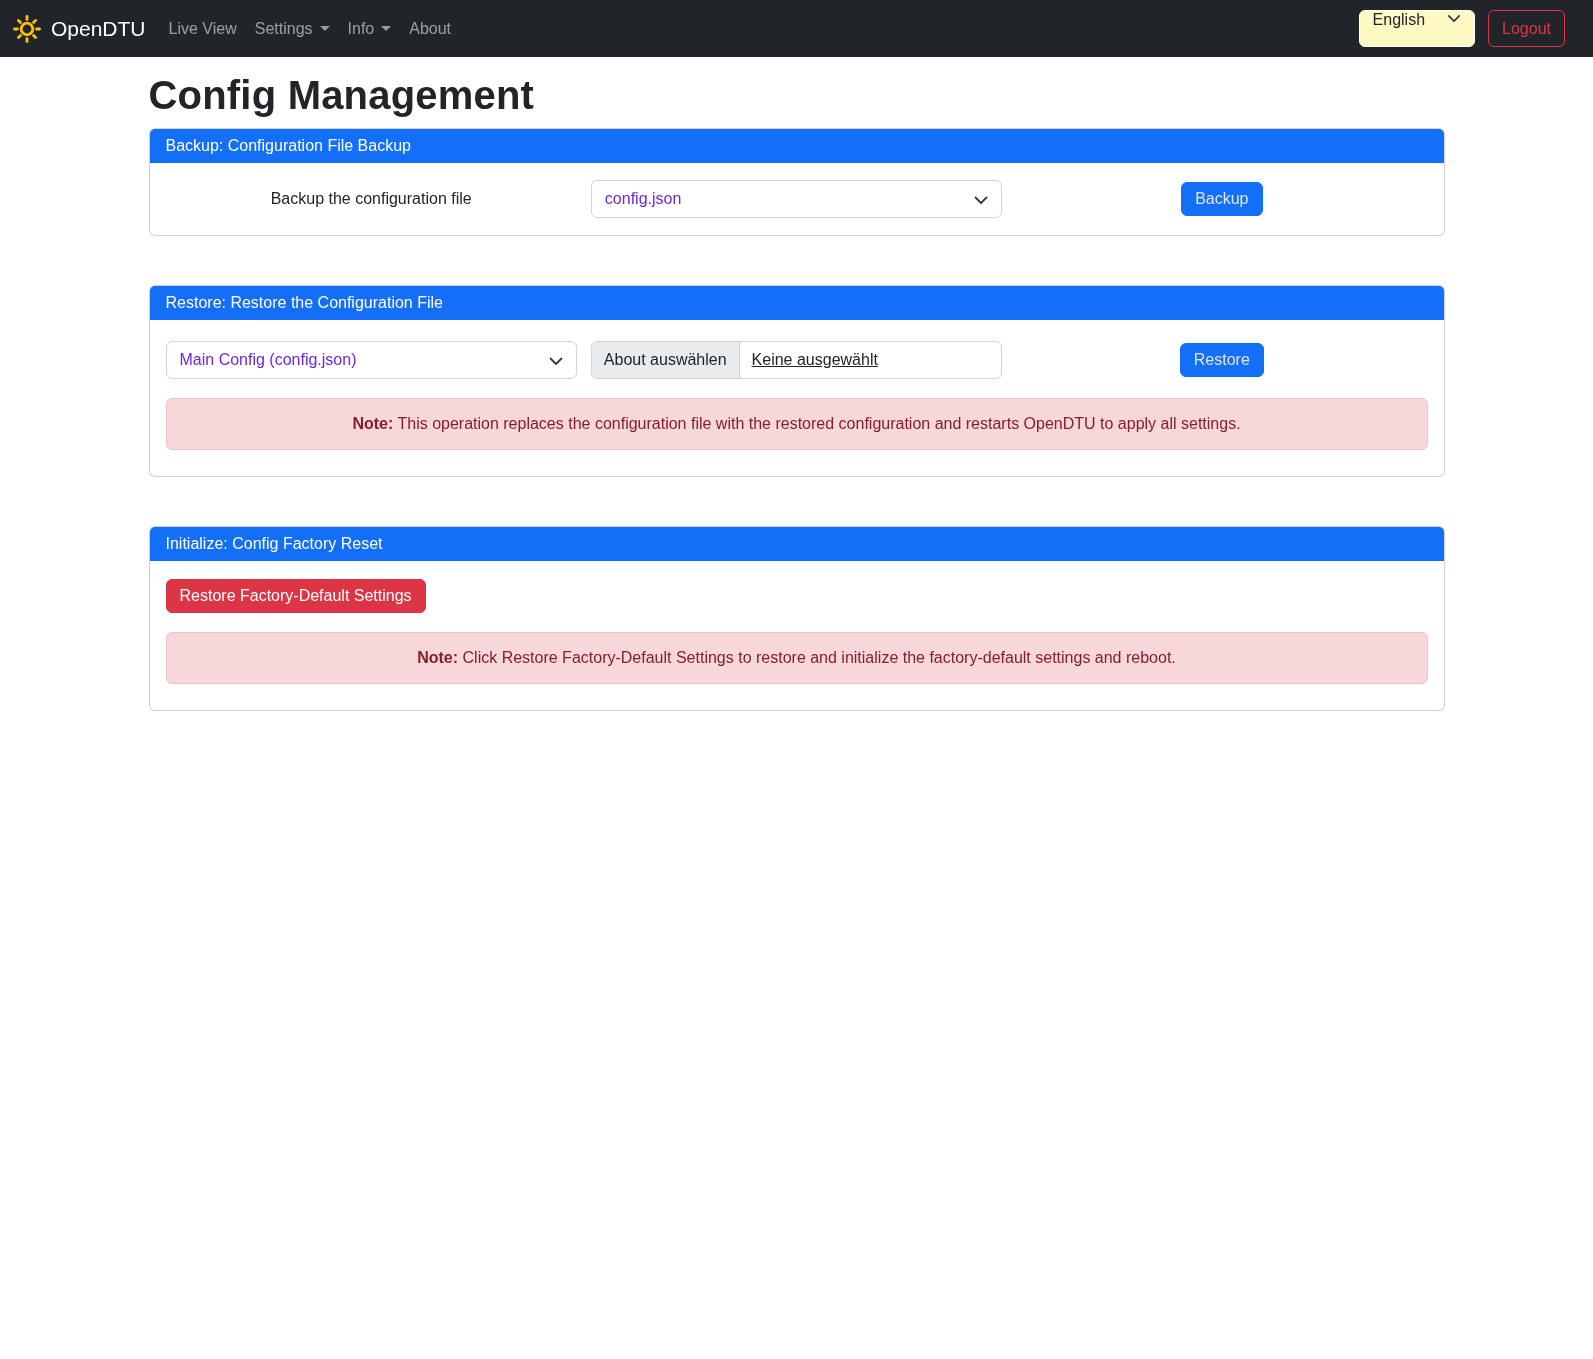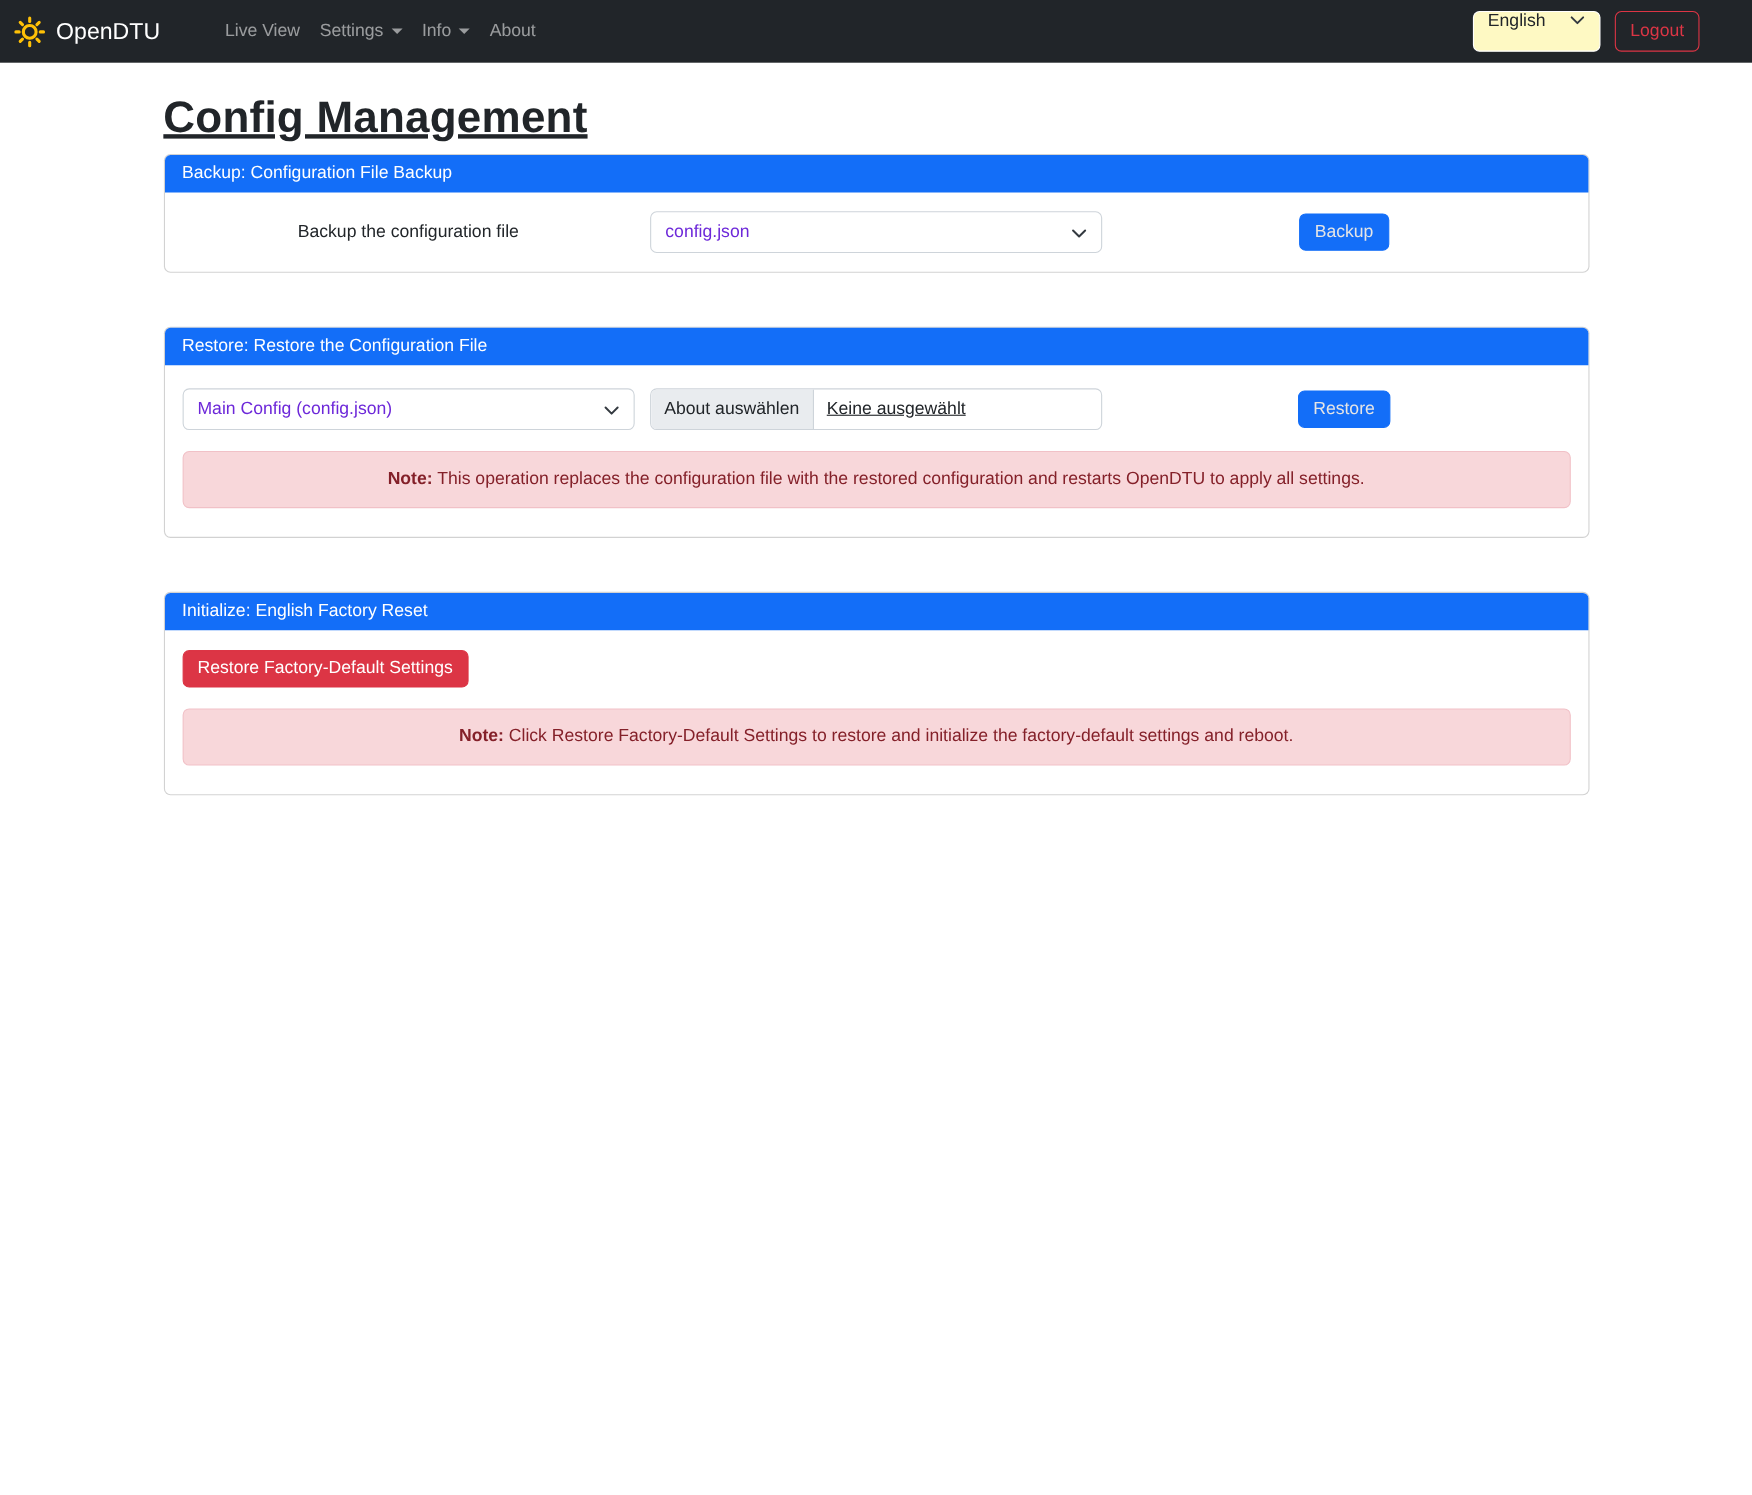--- a/index.html
+++ b/index.html
@@ -1,41 +1,41 @@
 <!DOCTYPE html>
 <html><head>
 <meta charset="utf-8">
 <style>
   * { box-sizing: border-box; margin: 0; padding: 0; }
   html, body { width: 1593px; height: 1359px; background: #fff;
     font-family: "Liberation Sans", sans-serif; font-size: 16px; color: #212529; }
 
   
   .navbar { height: 57px; background: #212529; display: flex; align-items: center;
-    padding: 0 48px 0 12px; gap: 36px; }
+    padding: 0 28px 0 12px; }
   .brand { display: flex; align-items: center; gap: 9px; color: #fff;
     font-size: 21px; font-weight: 500; cursor: pointer; }
   .nav-links { display: flex; align-items: center; margin-left: 14px; }
   .nav-link { color: rgba(255,255,255,.55); padding: 8px 9px; cursor: pointer;
     display: flex; align-items: center; }
   .caret { display: inline-block; margin-left: 7px; width: 0; height: 0;
     border-top: 5px solid rgba(255,255,255,.55);
     border-left: 5px solid transparent; border-right: 5px solid transparent; }
   .nav-right { margin-left: auto; display: flex; align-items: center; gap: 13px; }
   .lang-select { background: #fef9c3; color: #212529; border: 1px solid #fff;
     border-radius: 6px; height: 37px; padding: 0 13px; display: flex;
     gap: 22px; cursor: pointer; }
   .logout-btn { background: transparent; color: #dc3545; border: 1px solid #dc3545;
     border-radius: 6px; height: 37px; padding: 0 13px; font-size: 16px;
     font-family: inherit; cursor: pointer; }
 
   
   .container { width: 1296px; margin: 0 auto; }
-  h2.page-title { font-size: 40px; font-weight: 700; margin: 28px 0 10px;
-    letter-spacing: .2px; text-decoration: underline; }
+  h2.page-title { font-size: 40px; font-weight: 700; margin: 16px 0 10px;
+    letter-spacing: .2px; }
 
   .card { border: 1px solid rgba(0,0,0,.175); border-radius: 6px;
     margin-bottom: 49px; background: #fff; }
   .card-header { background: #136ef8; color: #fff; padding: 8px 16px;
     border-radius: 5px 5px 0 0; font-size: 16px; }
   .card-body { padding: 17px 16px; }
   .card-body.tall { padding: 21px 16px 26px; }
 
   .form-row { display: flex; align-items: center; gap: 14px; }
   .col { flex: 1 1 0; min-width: 0; }
@@ -165,21 +165,21 @@
           <button class="btn btn-primary">Restore</button>
         </div>
       </div>
       <div class="alert-danger">
         <b>Note:</b><span> This operation replaces the configuration file with the restored configuration and restarts OpenDTU to apply all settings.</span>
       </div>
     </div>
   </section>
 
   <section class="card">
-    <div class="card-header">Initialize: English Factory Reset</div>
+    <div class="card-header">Initialize: Config Factory Reset</div>
     <div class="card-body tall" style="padding-top:18px;">
       <div class="center-row">
         <button class="btn btn-danger">Restore Factory-Default Settings</button>
       </div>
       <div class="alert-danger">
         <b>Note:</b><span> Click Restore Factory-Default Settings to restore and initialize the factory-default settings and reboot.</span>
       </div>
     </div>
   </section>
 </main>

